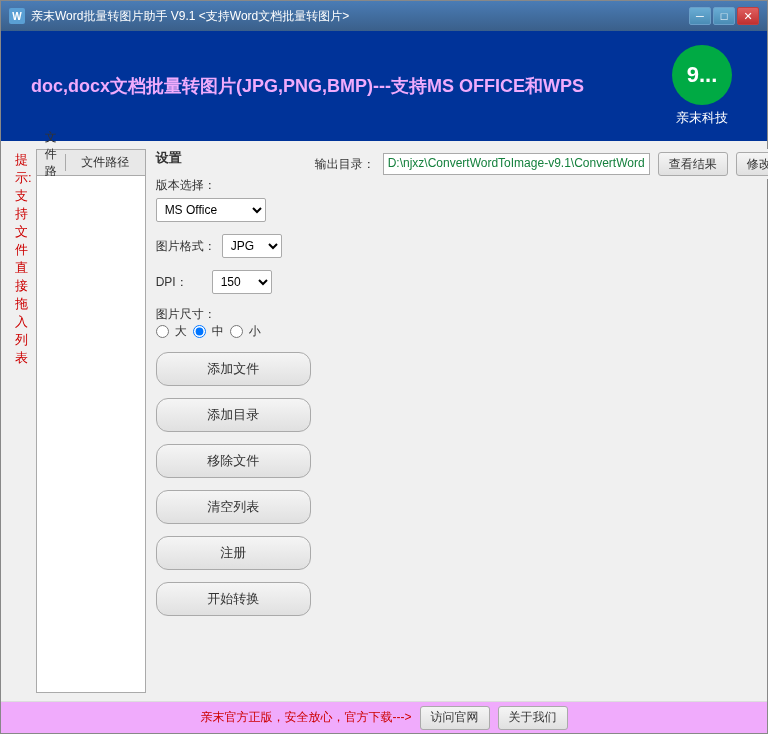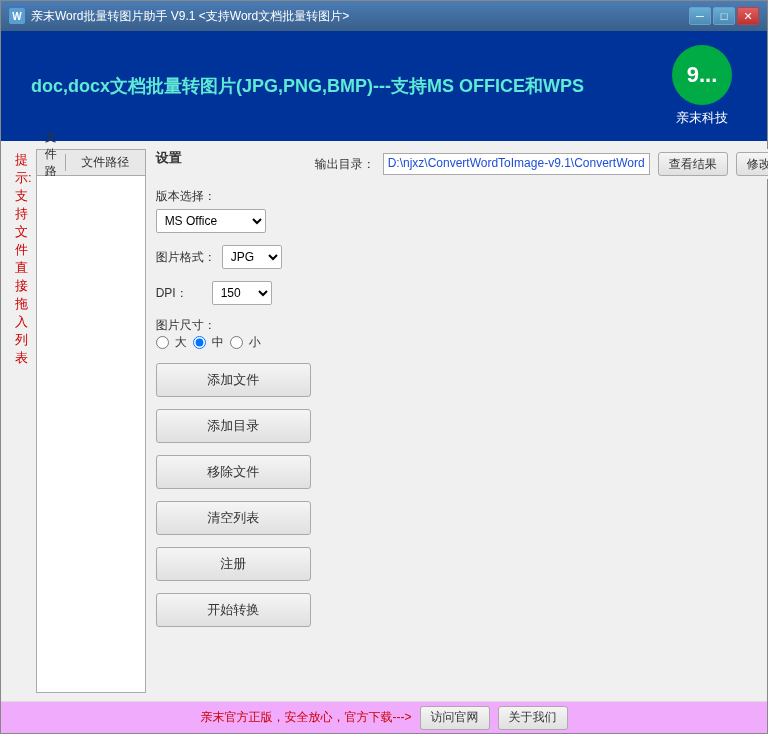--- a/index.html
+++ b/index.html
@@ -75,21 +75,21 @@
     .header {
       height: 110px;
       background: #003399;
       display: flex;
       align-items: center;
       justify-content: space-between;
       padding: 0 20px 0 30px;
       flex-shrink: 0;
     }
     .header-title {
-      color: #5eead4;
+      color: #f0abfc;
       font-size: 18px;
       font-weight: bold;
     }
     .header-logo {
       width: 90px;
       height: 90px;
       display: flex;
       flex-direction: column;
       align-items: center;
       justify-content: center;
@@ -169,21 +169,21 @@
       width: 155px;
       flex-shrink: 0;
       display: flex;
       flex-direction: column;
       gap: 8px;
     }
     .settings-title {
       font-size: 13px;
       color: #333;
       font-weight: bold;
-      margin-bottom: 13px;
+      margin-bottom: 2px;
       font-family: Liberation Serif, serif;
     }
     .settings-row {
       display: flex;
       align-items: center;
       gap: 6px;
       margin-bottom: 4px;
     }
     .settings-label {
       font-size: 12px;
@@ -213,21 +213,21 @@
     }
     .radio-label {
       font-size: 12px;
       color: #333;
     }
     .action-btn {
       width: 100%;
       height: 34px;
       background: linear-gradient(to bottom, #f5f5f5, #e0e0e0);
       border: 1px solid #aaa;
-      border-radius: 3px;
+      border-radius: 12px;
       font-size: 13px;
       color: #333;
       cursor: pointer;
       display: flex;
       align-items: center;
       justify-content: center;
       margin-bottom: 4px;
     }
     
     .bottom-bar {
@@ -240,21 +240,21 @@
       background: #f0f0f0;
     }
     .output-label {
       font-size: 12px;
       color: #333;
       white-space: nowrap;
     }
     .output-path {
       flex: 1;
       font-size: 12px;
-      color: #1d4ed8;
+      color: #15803d;
       border: 1px solid #aaa;
       background: white;
       padding: 2px 4px;
       height: 22px;
       overflow: hidden;
       white-space: nowrap;
       text-align: center;
     }
     .bottom-btn {
       height: 24px;

